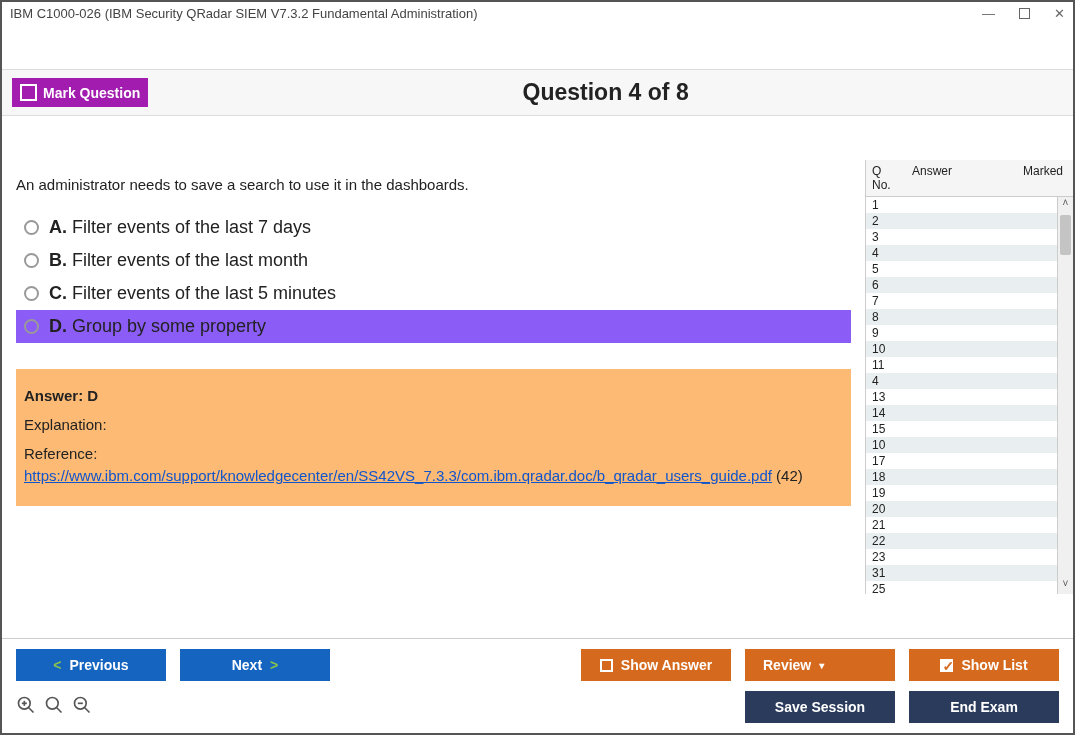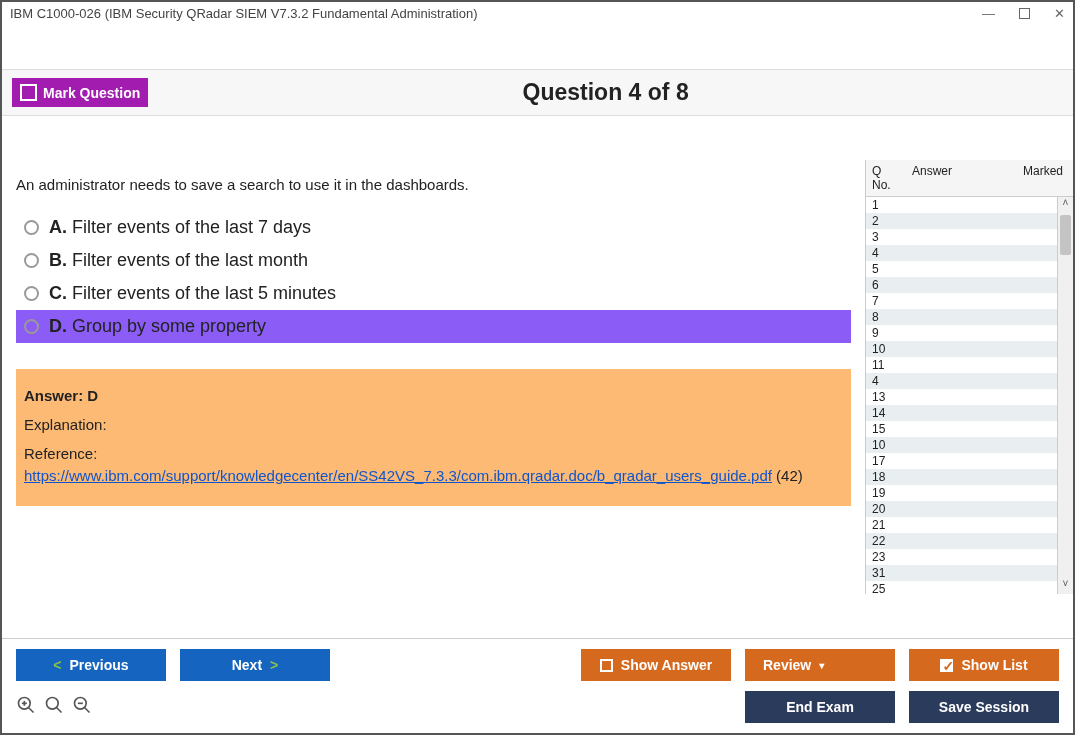--- a/index.html
+++ b/index.html
@@ -313,20 +313,20 @@
               <line x1="15" y1="15" x2="21" y2="21"></line>
             </svg></span>
         <span><svg class="zicon" viewBox="0 0 24 24">
               <circle cx="10" cy="10" r="7"></circle>
               <line x1="15" y1="15" x2="21" y2="21"></line>
               <line x1="7" y1="10" x2="13" y2="10"></line>
             </svg></span>
       </div>
       <div class="spacer"></div>
       <button class="btn btn-navy">
+        <span>Save Session</span>
+      </button>
+      <button class="btn btn-navy">
         <span>End Exam</span>
-      </button>
-      <button class="btn btn-navy">
-        <span>Save Session</span>
       </button>
     </div>
   </div>
 </div>
 
 </body></html>

